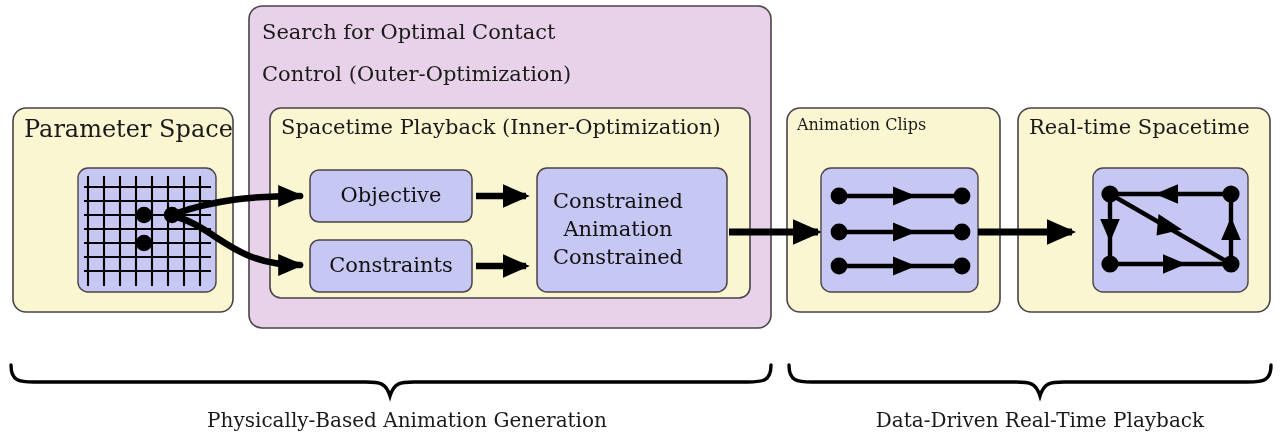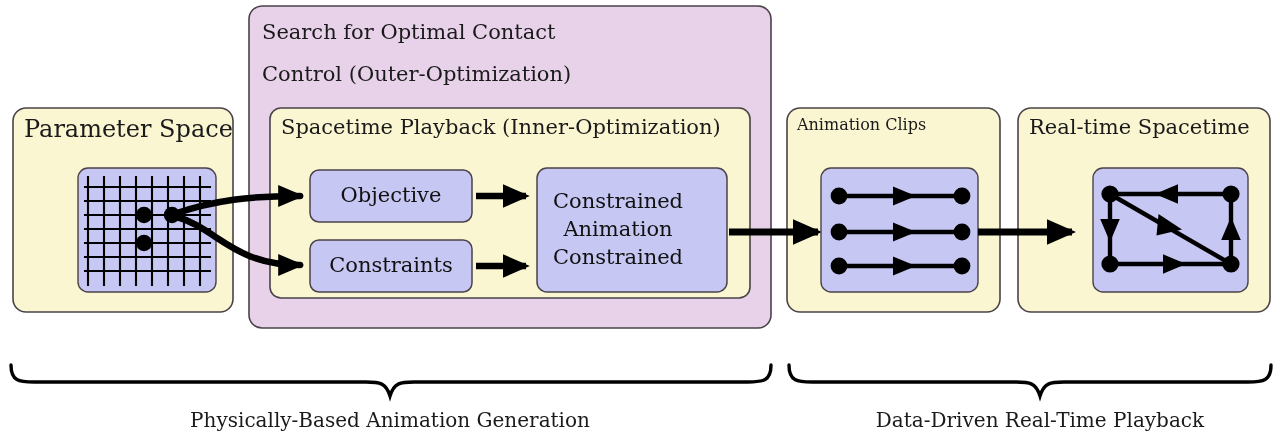--- a/index.html
+++ b/index.html
@@ -212,17 +212,17 @@
   <div class="node-label" style="left:310px; top:170px; width:162px; height:52px;">Objective</div>
 
   <div class="node-label" style="left:310px; top:240px; width:162px; height:52px;">Constraints</div>
 
   <div class="node-label" style="left:537px; top:168px; width:162px; height:124px; flex-direction:column;">
     <span>Constrained</span>
     <span>Animation</span>
     <span>Constrained</span>
   </div>
 
-  <div class="group-caption" style="left:90px; top:408px; width:600px;">Physically-Based Animation Generation</div>
+  <div class="group-caption" style="left:107px; top:408px; width:600px;">Physically-Based Animation Generation</div>
 
   <div class="group-caption" style="left:740px; top:408px; width:600px;">Data-Driven Real-Time Playback</div>
 
 </div>
 
 </body></html>

